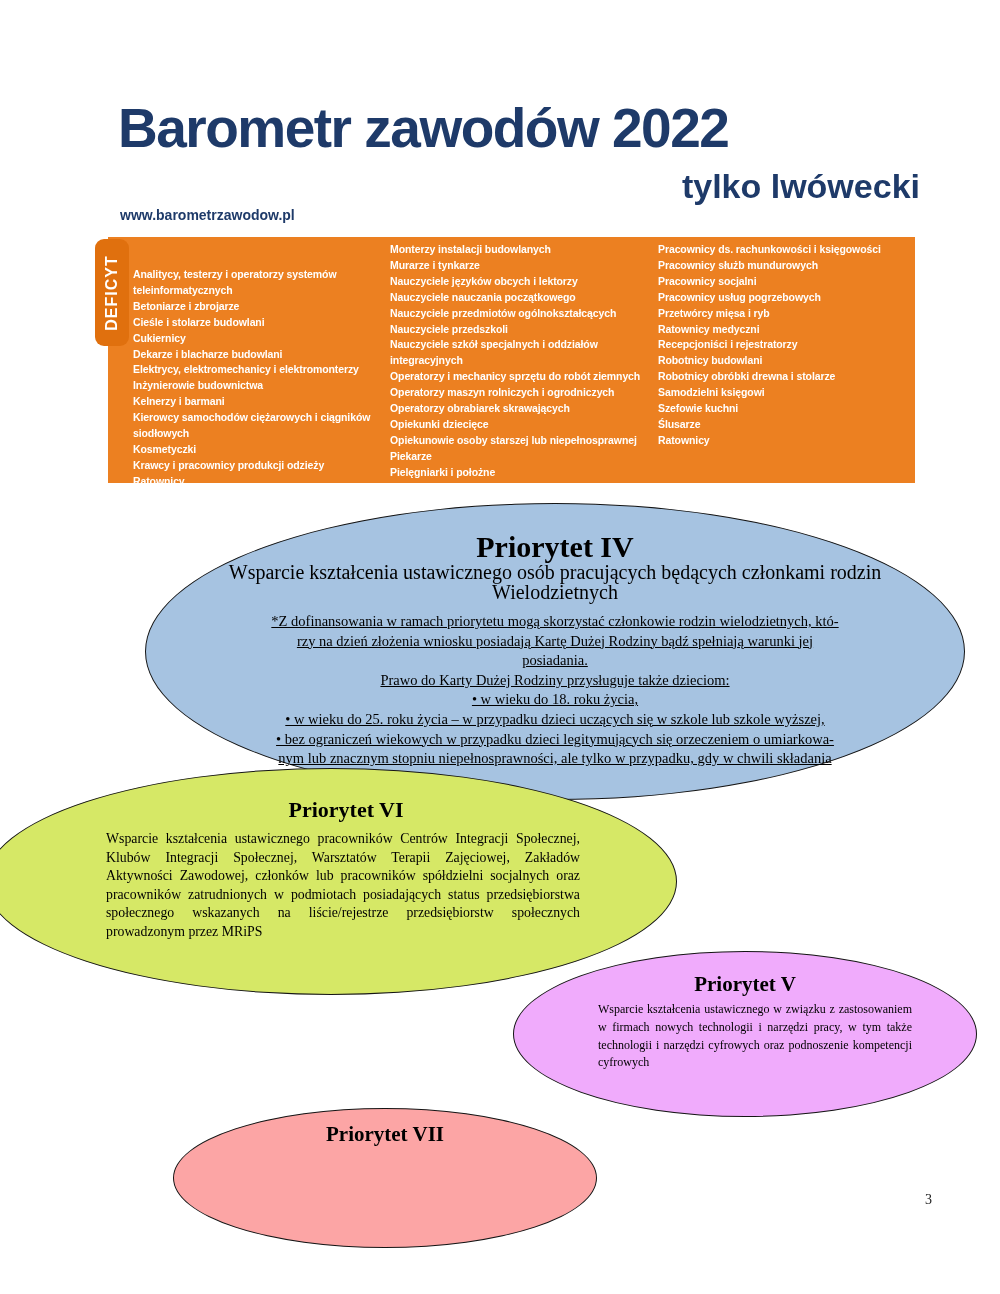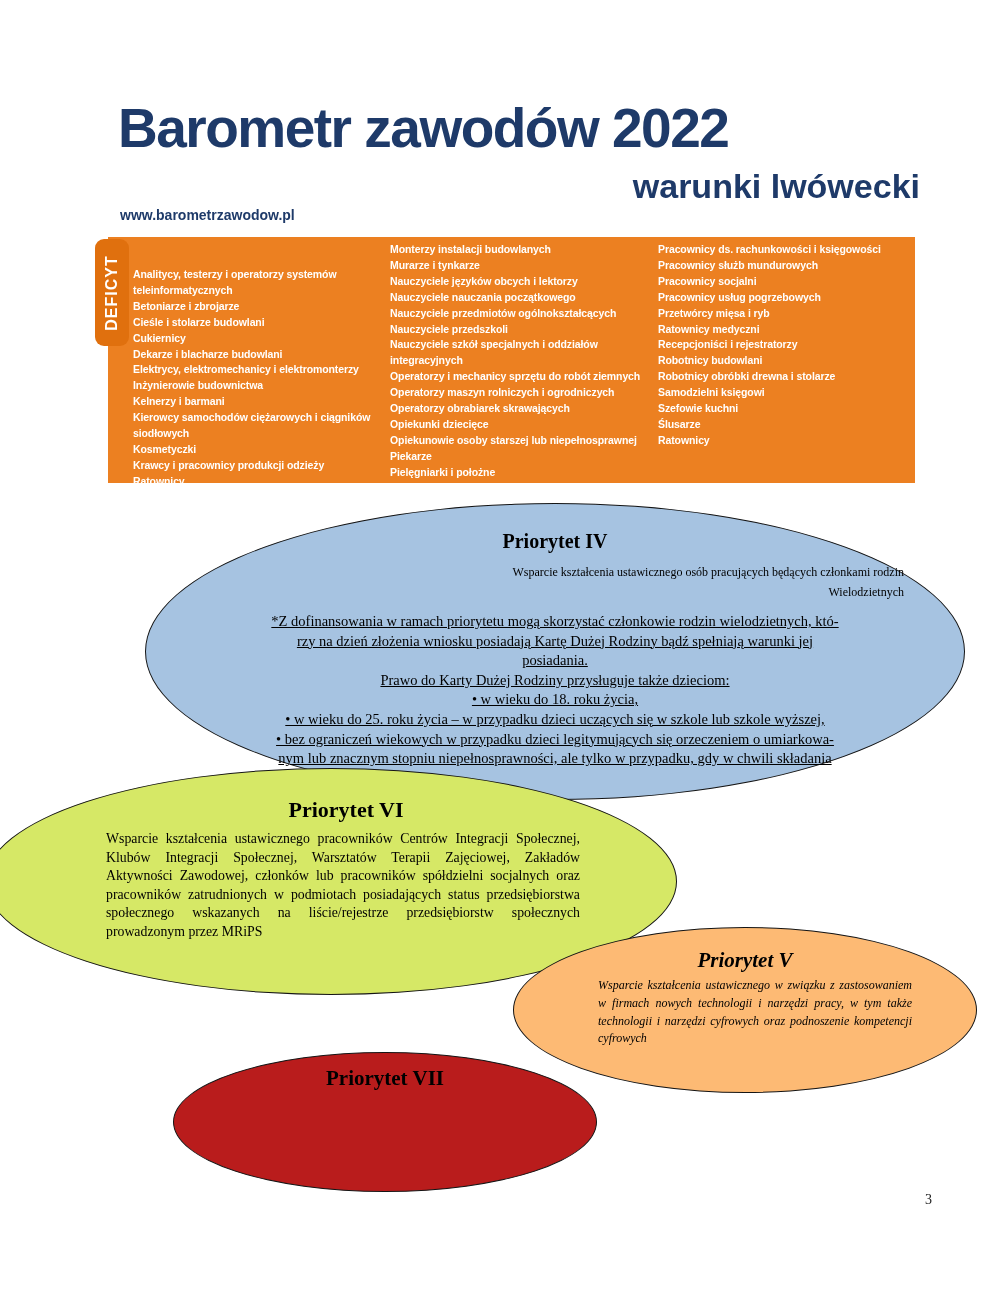--- a/index.html
+++ b/index.html
@@ -42,31 +42,31 @@
   .t-col-1 { left:133px; width:250px;margin-top:25px; }
   .t-col-2 { left:390px; width:270px; }
   .t-col-3 { left:658px; width:252px; }
   
   .ellipse {
     position:absolute; border:1.6px solid #151515; border-radius:50%;
     box-sizing:border-box;
   }
   .e-blue    { left:145px; top:503px; width:820px; height:297px; background:#a6c3e1; }
   .e-green   { left:-15px; top:768px; width:692px; height:227px; background:#d6e866; }
-  .e-magenta { left:513px; top:927px; width:464px; height:166px; background:#fdba74;font-style:italic; }
-  .e-orange  { left:173px; top:1052px; width:424px; height:140px; background:#b91c1c; }
+  .e-magenta { left:513px; top:951px; width:464px; height:166px; background:#f0abfc; }
+  .e-orange  { left:173px; top:1108px; width:424px; height:140px; background:#fca5a5; }
   .p-title {
     position:absolute; left:0; right:0; text-align:center;
     font-family:"Liberation Serif", serif; font-weight:bold; color:#000;
   }
   .p-serif { font-family:"Liberation Serif", serif; color:#000; }
-  .p4-title { top:26px;  font-size:20px; }
+  .p4-title { top:26px;  font-size:30px; }
   .p4-sub  {
-    position:absolute; left:60px; right:60px; top:58px; text-align:right;
-    font-size:12px; line-height:20px; white-space:pre-line;
+    position:absolute; left:60px; right:60px; top:58px; text-align:center;
+    font-size:20px; line-height:20px; white-space:pre-line;
   }
   .p4-body {
     position:absolute; left:55px; right:55px; top:108px; text-align:center;
     font-size:14.5px; line-height:19.6px; white-space:pre-line;text-decoration:underline;
   }
   .p6-title { top:28px; font-size:22px; left:30px; }
   .p6-body {
     position:absolute; left:120px; width:474px; top:61px;
     font-size:13.8px; line-height:18.6px; text-align:justify;
   }
@@ -84,21 +84,21 @@
     position:absolute; left:925px; top:1192px;
     font-family:"Liberation Serif", serif; font-size:14px; color:#222;
   }
 </style>
 </head>
 <body>
 
 <div class="page">
 
   <div class="report-title">Barometr zawodów 2022</div>
-  <div class="report-subtitle">warunki lwówecki</div>
+  <div class="report-subtitle">tylko lwówecki</div>
   <div class="website-url">www.barometrzawodow.pl</div>
 
   <div class="deficit-panel"></div>
   <div class="deficit-tab">
     <span class="vlabel">DEFICYT</span>
   </div>
   <div class="t-col t-col-1">
       <div>Analitycy, testerzy i operatorzy systemów teleinformatycznych</div>
       <div>Betoniarze i zbrojarze</div>
       <div>Cieśle i stolarze budowlani</div>

